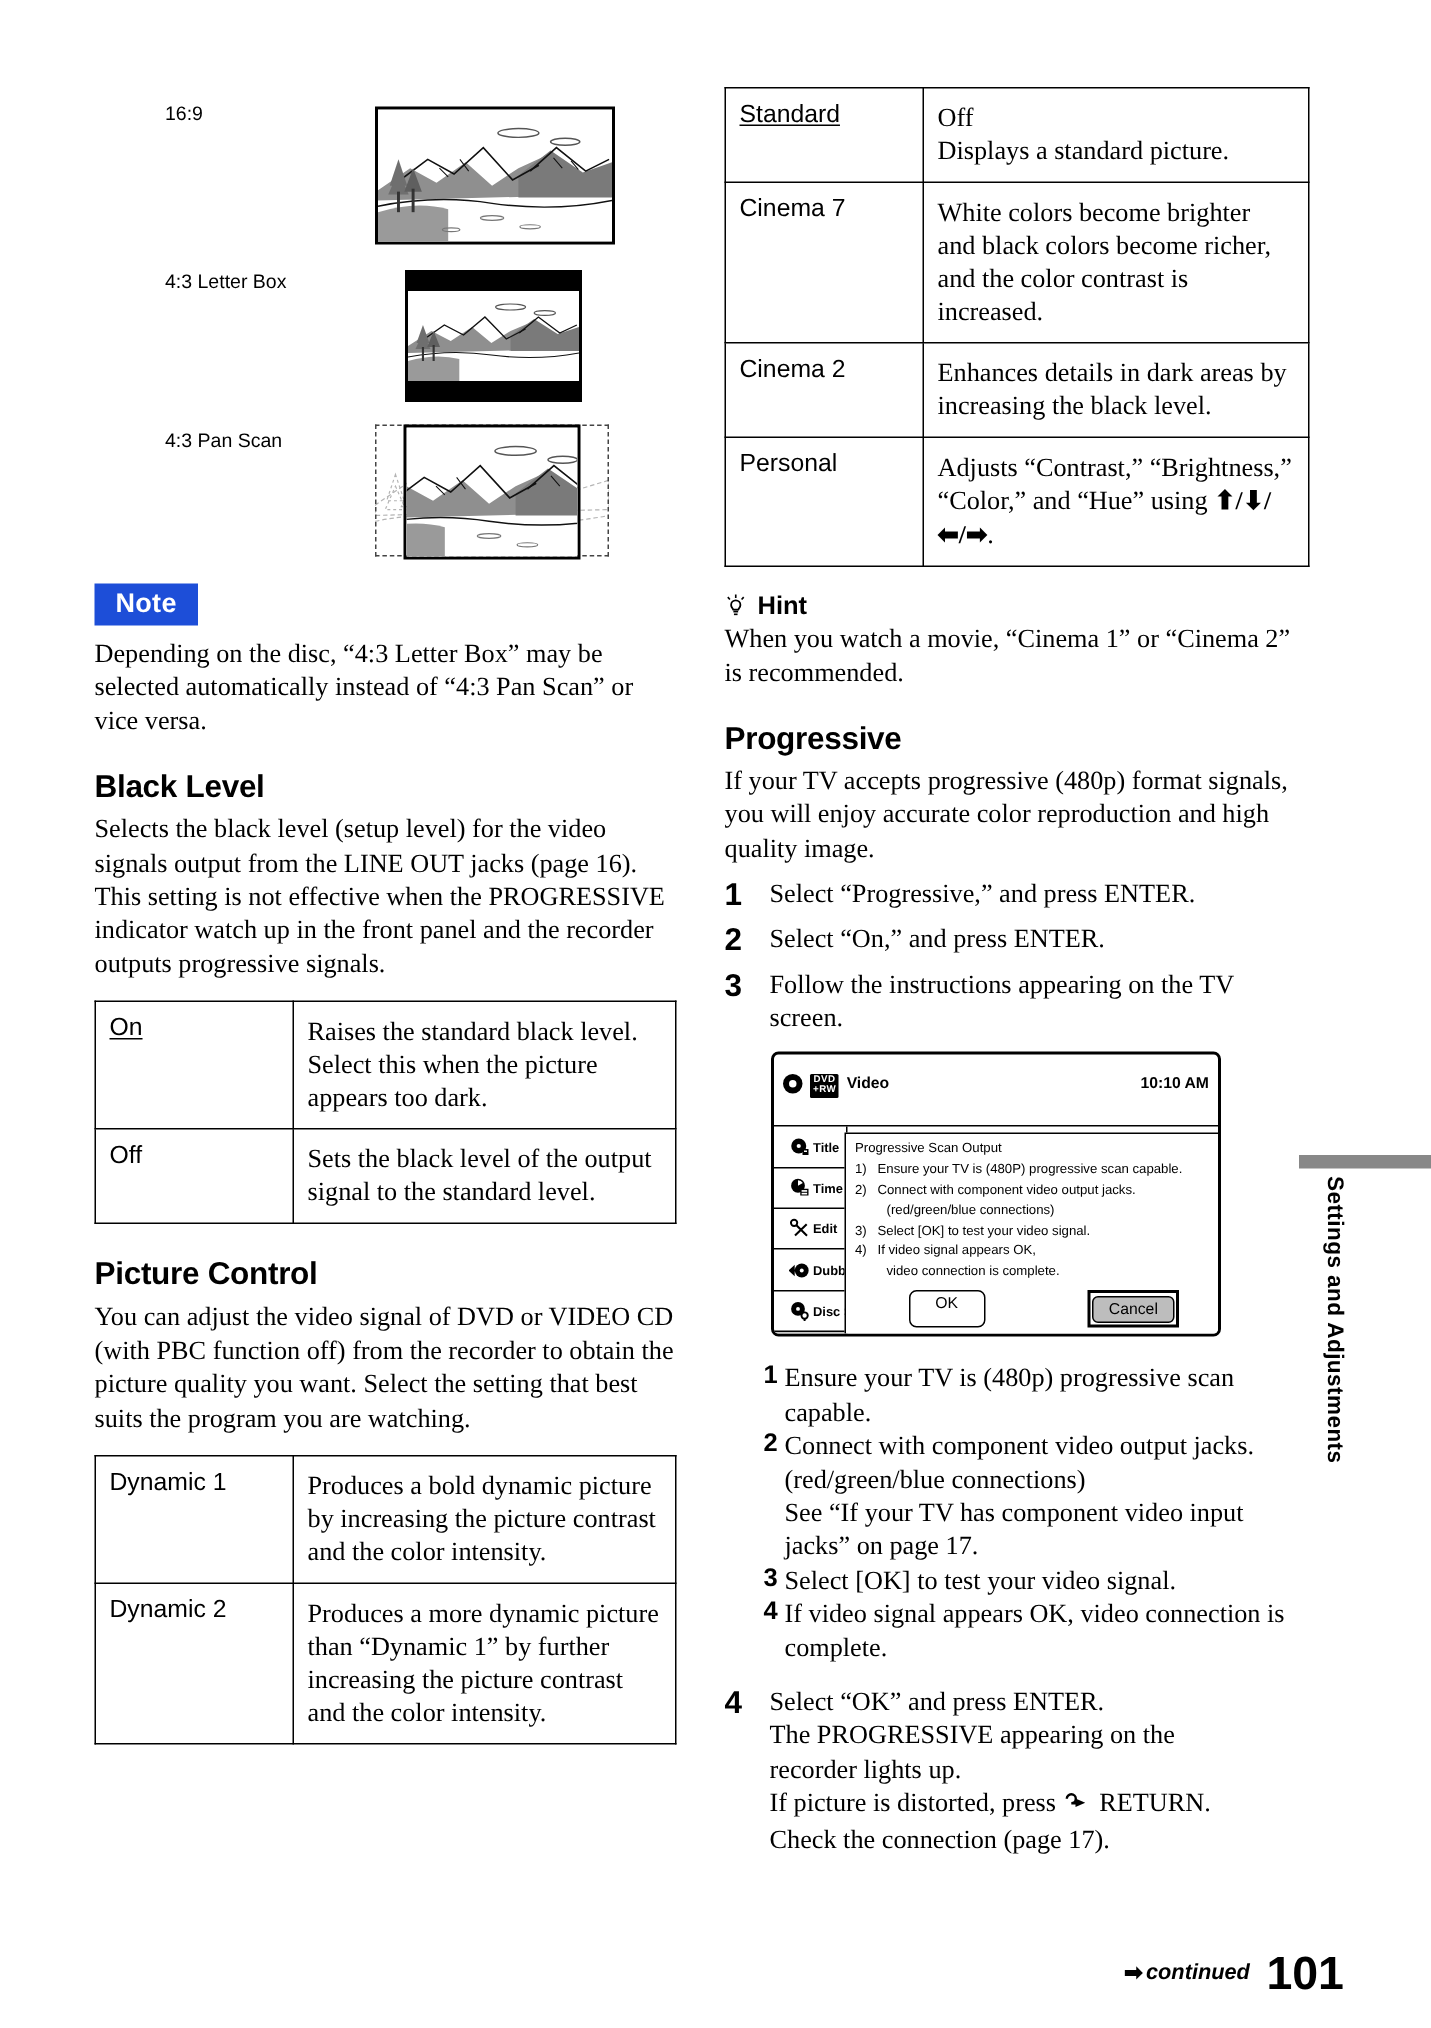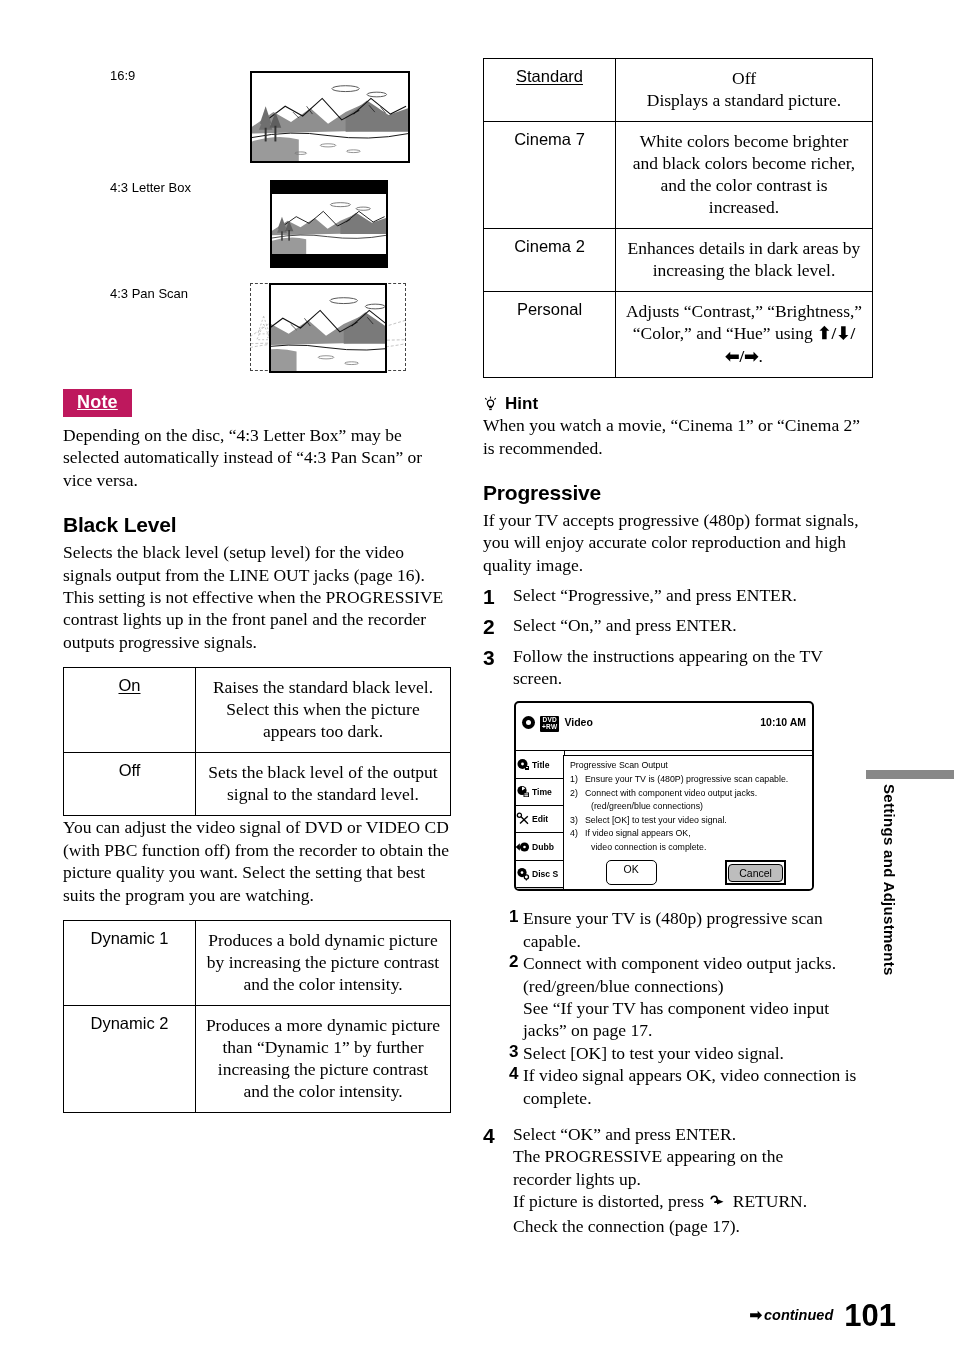--- a/index.html
+++ b/index.html
@@ -86,28 +86,27 @@
     border: 2px solid #000;
     overflow: hidden;
     background: transparent;
   }
   .scene { position: absolute; inset: 0; overflow: hidden; }
   .scene svg { display: block; width: 100%; height: 100%; }
 
   
   .note-badge {
     display: inline-block;
-    background: #be185d;
+    background: #1d4ed8;
     color: #fff;
     font-family: "Liberation Sans", sans-serif;
     font-weight: bold;
     font-size: 18px;
     padding: 3px 14px 4px 14px;
     letter-spacing: 0.2px;
-    text-decoration: underline;
   }
   .note-body {
     font-size: 17.5px;
     line-height: 1.28;
     margin-top: 7px;
   }
   
   h2.sec {
     font-family: "Liberation Sans", sans-serif;
     font-weight: bold;
@@ -118,21 +117,20 @@
   p.body {
     font-size: 17.5px;
     line-height: 1.28;
     margin: 0;
   }
   
   table.spec {
     border-collapse: collapse;
     width: 100%;
     margin-top: 14px;
-    text-align: center;
   }
   table.spec td {
     border: 1.5px solid #000;
     vertical-align: top;
     padding: 8px 9px 10px 9px;
   }
   td.term {
     width: 113px;
     font-family: "Liberation Sans", sans-serif;
     font-size: 16.5px;
@@ -226,21 +224,21 @@
   .tv-body { position: relative; height: 163px; display: flex; }
   .tv-side {
     width: 48px; flex: 0 0 48px;
     border-right: 1.5px solid #000;
     display: flex; flex-direction: column;
   }
   .side-item {
     flex: 1;
     border-bottom: 1px solid #000;
     display: flex; align-items: center; gap: 2px;
-    padding-left: 0;
+    padding-left: 10px;
     font-size: 8.6px;
     font-weight: bold;
     overflow: hidden;
     white-space: nowrap;
   }
   .side-item:last-child { border-bottom: none; background: #c9c9c9; }
   .side-ico { width: 14px; height: 14px; flex: 0 0 14px; }
 
   .tv-dialog {
     position: absolute;
@@ -407,35 +405,36 @@
         </div>
       </div>
     </div>
 
     <div style="margin-top:6px;">
       <div class="note-badge">Note</div>
       <div class="note-body">Depending on the disc, “4:3 Letter Box” may be selected automatically instead of “4:3 Pan Scan” or vice versa.</div>
     </div>
 
     <h2 class="sec">Black Level</h2>
-    <p class="body"><span>Selects the black level (setup level) for the video</span> <span>signals output from the LINE OUT jacks</span> <span>(page 16).</span><br><span>This setting is not effective when the</span> <span>PROGRESSIVE contrast lights up in the front</span> <span>panel and the recorder outputs progressive signals.</span></p>
+    <p class="body"><span>Selects the black level (setup level) for the video</span> <span>signals output from the LINE OUT jacks</span> <span>(page 16).</span><br><span>This setting is not effective when the</span> <span>PROGRESSIVE indicator watch up in the front</span> <span>panel and the recorder outputs progressive signals.</span></p>
 
     <table class="spec">
       <tbody>
           <tr>
         <td class="term"><span class="uline">On</span></td>
         <td class="desc">Raises the standard black level. Select this when the picture appears too dark.</td>
       </tr>
       <tr>
         <td class="term">Off</td>
         <td class="desc">Sets the black level of the output signal to the standard level.</td>
       </tr>
     </tbody>
       </table>
 
+    <h2 class="sec">Picture Control</h2>
     <p class="body">You can adjust the video signal of DVD or VIDEO CD (with PBC function off) from the recorder to obtain the picture quality you want. Select the setting that best suits the program you are watching.</p>
 
     <table class="spec">
       <tbody>
           <tr>
         <td class="term">Dynamic 1</td>
         <td class="desc">Produces a bold dynamic picture by increasing the picture contrast and the color intensity.</td>
       </tr>
       <tr>
         <td class="term">Dynamic 2</td>

